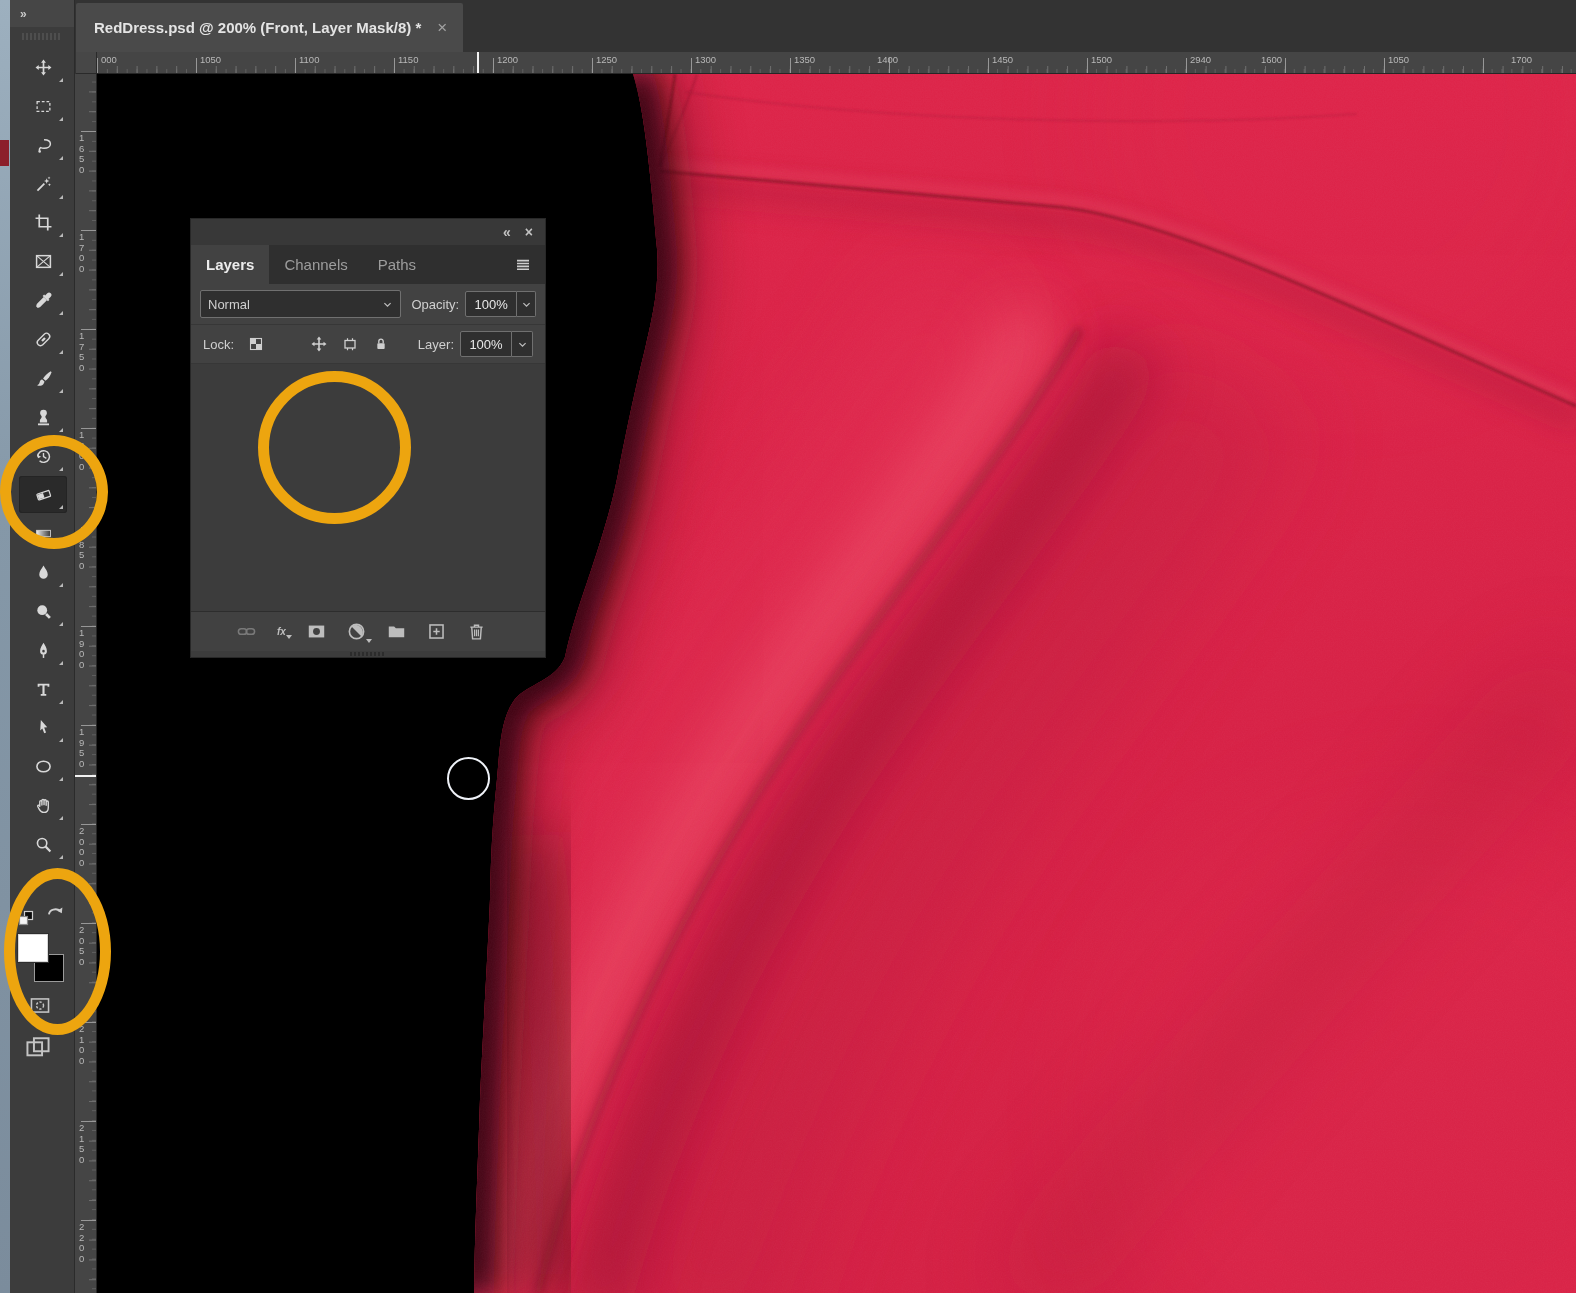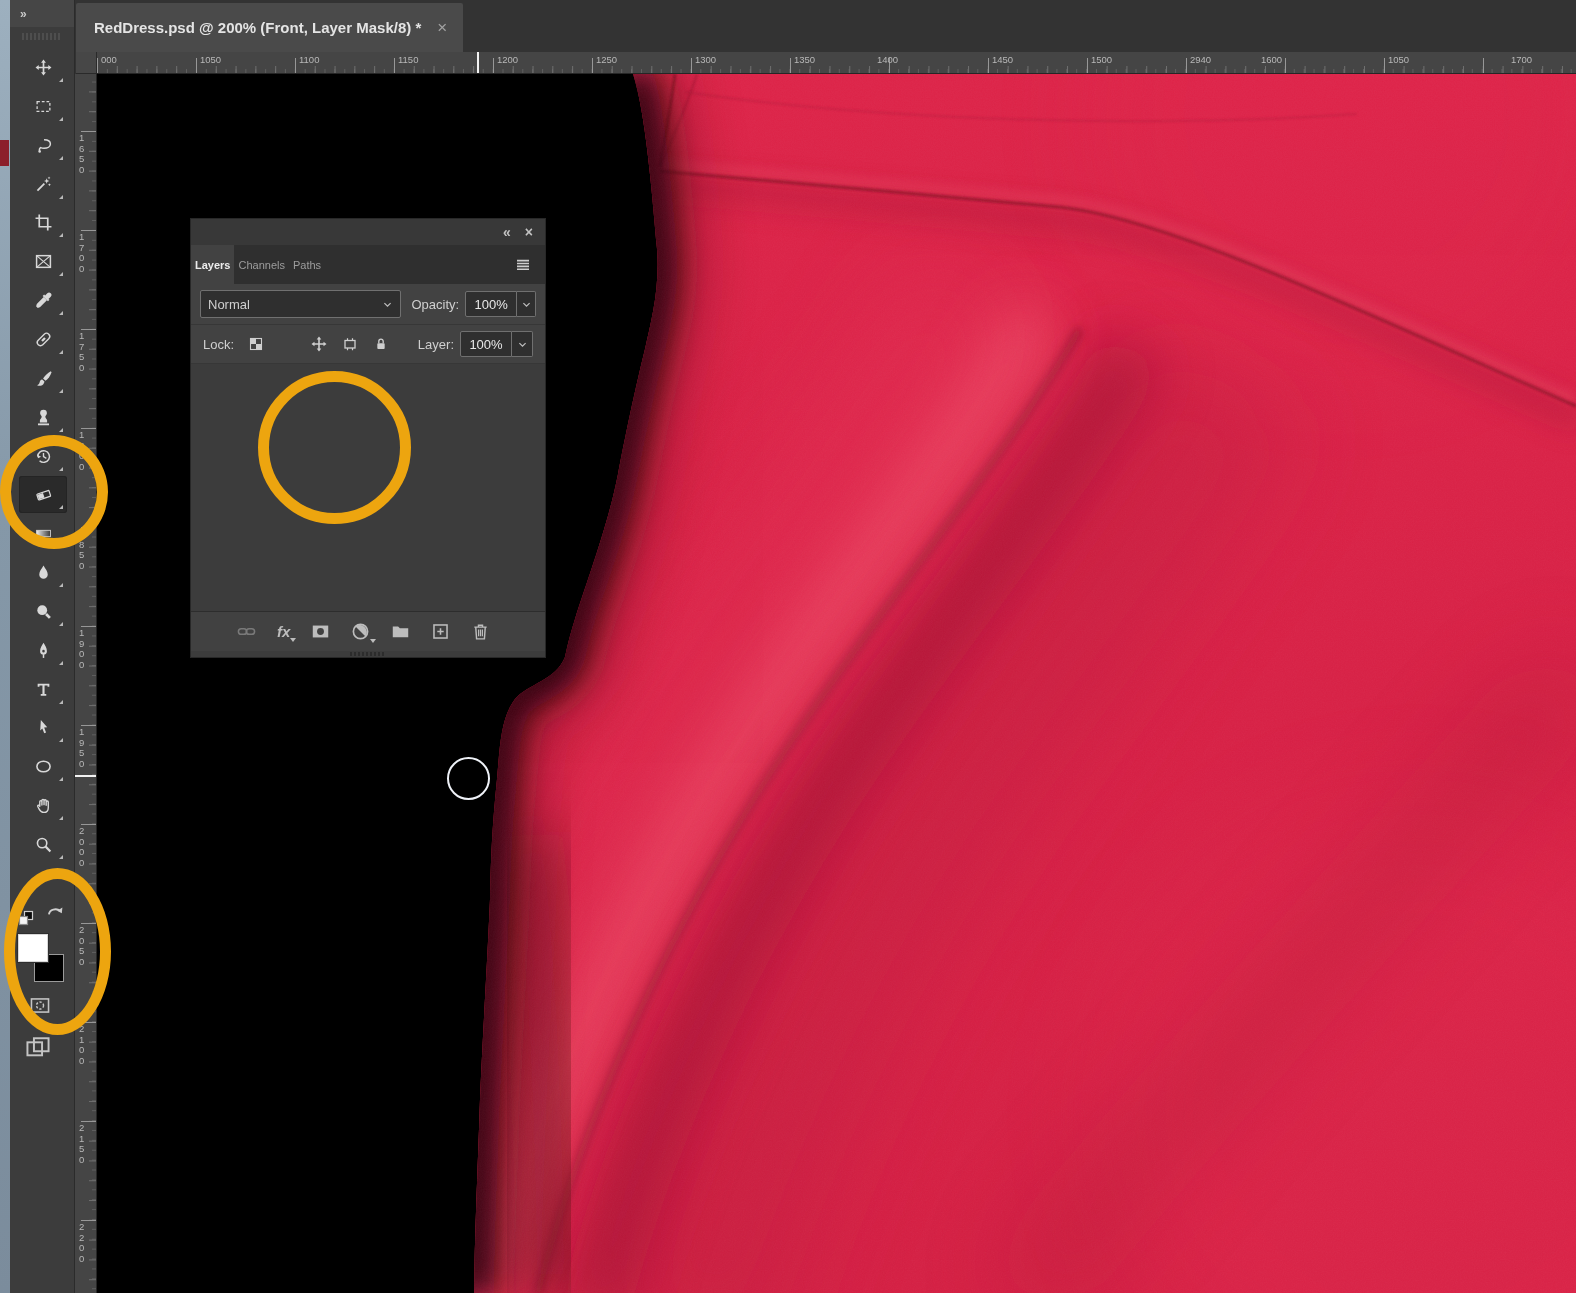--- a/index.html
+++ b/index.html
@@ -71,21 +71,21 @@
                 border:2.5px solid #eef1f7;box-shadow:0 0 4px rgba(0,0,0,.55), inset 0 0 3px rgba(0,0,0,.45);
                 z-index:6}
   
   .panel{position:absolute;left:190px;top:218px;width:356px;height:440px;background:#424242;
          border:1px solid #282828;box-shadow:0 12px 30px rgba(0,0,0,.55);z-index:20;
          display:flex;flex-direction:column;color:#cfcfcf;font-size:13px}
   .panel-header{height:26px;background:#383838;display:flex;justify-content:flex-end;align-items:center;
                 gap:14px;padding-right:12px}
   .ph-btn{color:#c2c2c2;font-size:14px;font-weight:bold;line-height:1}
   .panel-tabs{height:39px;background:#2f2f2f;display:flex;align-items:stretch}
-  .ptab{display:flex;align-items:center;padding:0 4px;color:#9d9d9d;font-size:11px}
+  .ptab{display:flex;align-items:center;padding:0 15px;color:#9d9d9d;font-size:15px}
   .ptab.active{background:#424242;color:#ececec;font-weight:bold}
   .ptab-spacer{flex:1}
   .hamburger{width:22px;height:16px;align-self:center;margin-right:11px;color:#cdcdcd}
   .filter-row{height:43px;display:flex;align-items:center;padding:0 9px;gap:0;
               border-bottom:1px solid #373737}
   .dropdown{height:28px;background:#2f2f2f;border:1px solid #707070;border-radius:2px;
             display:flex;align-items:center;padding:0 7px;gap:6px}
   .dd-kind{width:140px}
   .dd-kind .chev{margin-left:auto}
   .chev{width:11px;height:11px;color:#bdbdbd;flex:none}
@@ -118,21 +118,21 @@
   .ct.tl{left:-3px;top:-3px;border-left-width:2px;border-top-width:2px}
   .ct.tr{right:-3px;top:-3px;border-right-width:2px;border-top-width:2px}
   .ct.bl{left:-3px;bottom:-3px;border-left-width:2px;border-bottom-width:2px}
   .ct.br{right:-3px;bottom:-3px;border-right-width:2px;border-bottom-width:2px}
   .lname{margin-left:10px;color:#e2e2e2;font-size:13px}
   .panel-empty{flex:1;background:#3c3c3c}
   .panel-footer{height:40px;background:#414141;border-top:1px solid #2d2d2d;display:flex;
                 align-items:center;gap:21px;padding-left:46px}
   .pf-ico{width:19px;height:19px;color:#bdbdbd;position:relative;flex:none}
   .pf-ico.dim{opacity:.45}
-  .fx{color:#bdbdbd;font-style:italic;font-weight:bold;font-size:15px;position:relative}
+  .fx{color:#bdbdbd;font-style:italic;font-weight:bold;font-size:10px;position:relative}
   .subtri{position:absolute;right:-6px;bottom:-2px;width:0;height:0;
           border-left:3.5px solid transparent;border-right:3.5px solid transparent;border-top:4.5px solid #bdbdbd}
   .panel-grip{height:6px;background:#3c3c3c;display:flex;justify-content:center;align-items:center}
   .panel-grip i{width:36px;height:4px;
      background:repeating-linear-gradient(90deg,#2c2c2c 0 2px,transparent 2px 4px)}
   
   .ring{position:absolute;border:11px solid #eda50f;border-radius:50%;z-index:40;pointer-events:none}
   .ring.r-eraser{left:0;top:435px;width:108px;height:114px}
   .ring.r-mask{left:258px;top:371px;width:153px;height:153px}
   .ring.r-colors{left:4px;top:868px;width:107px;height:167px}

